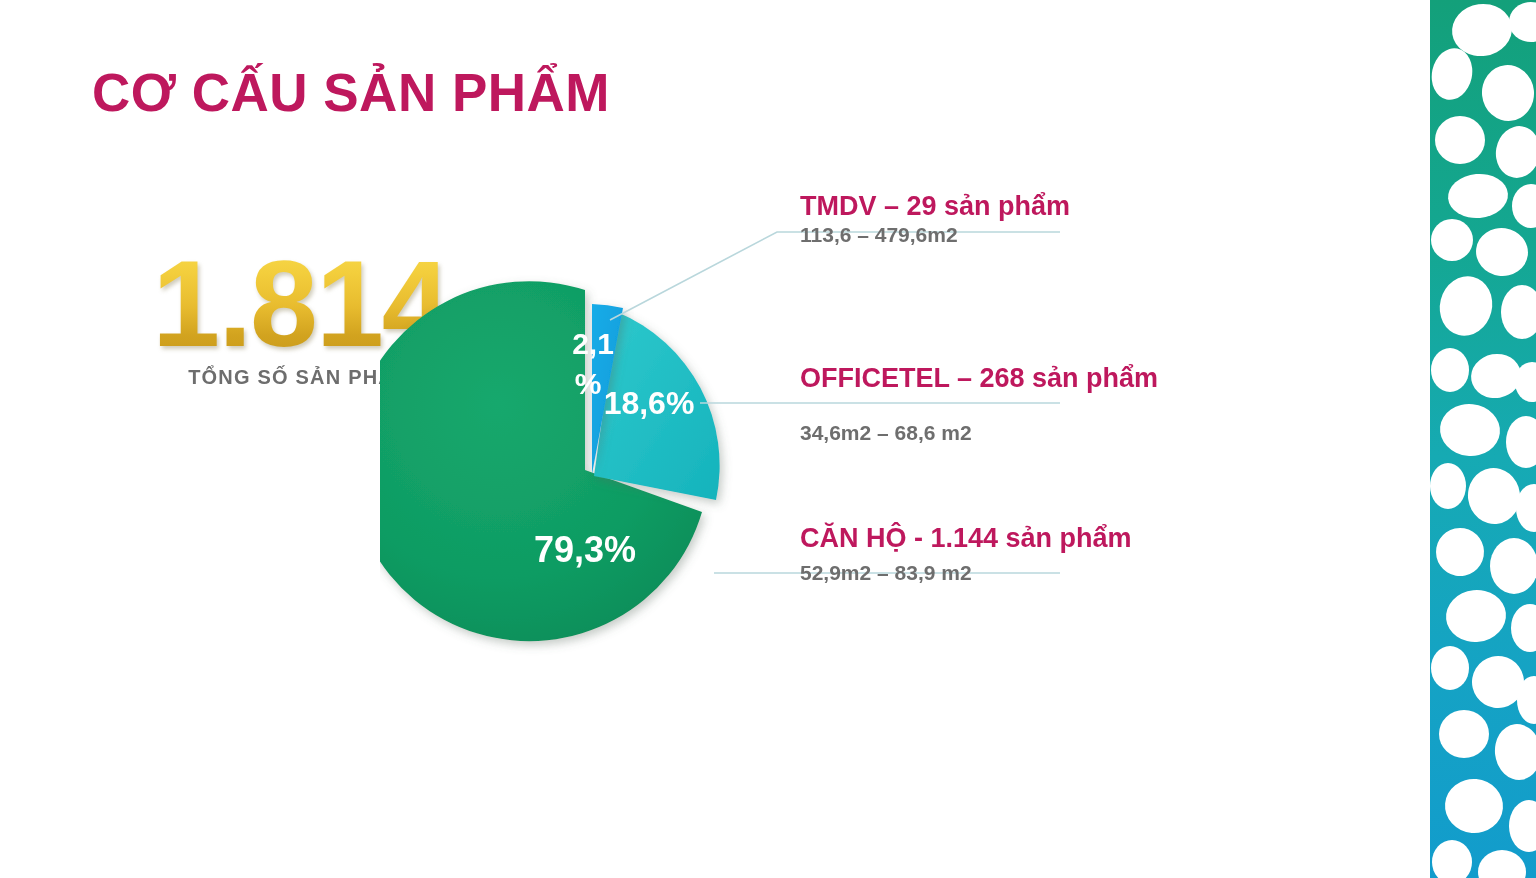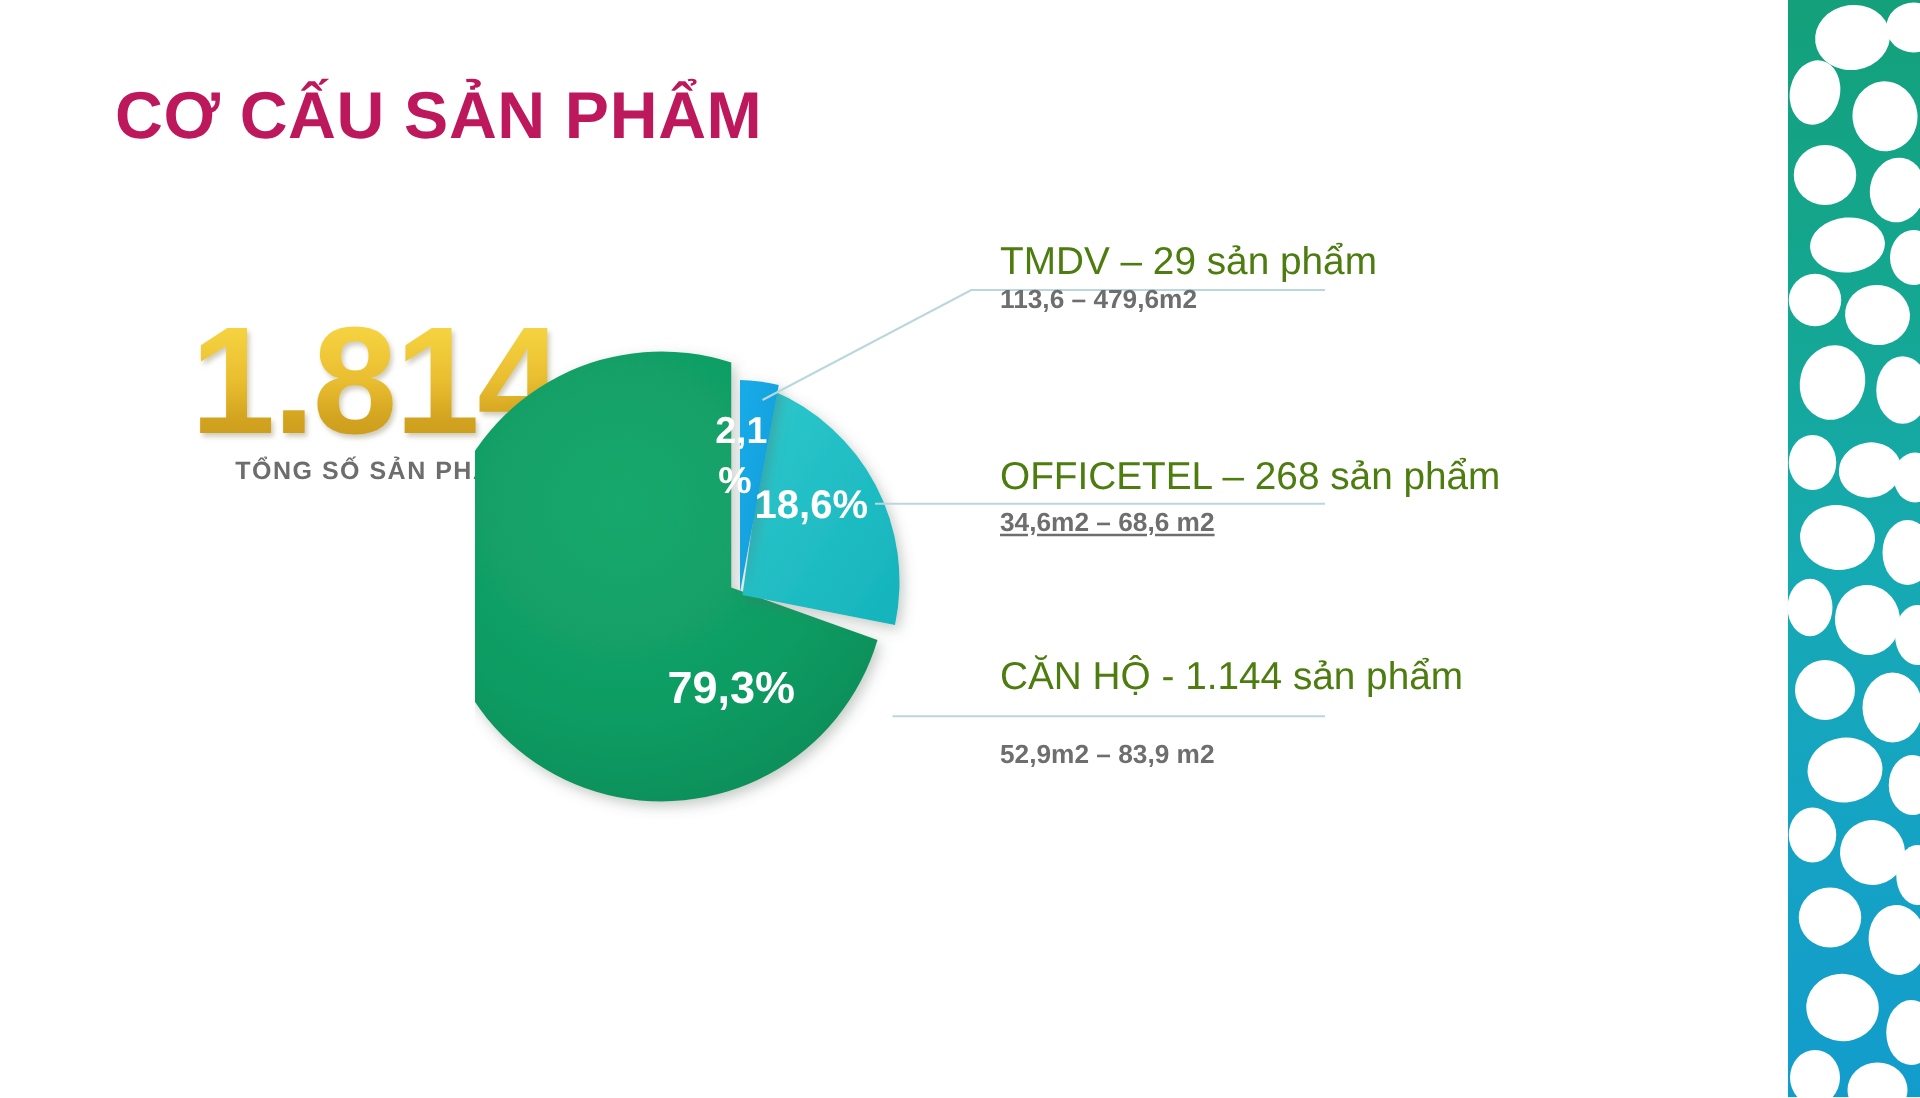--- a/index.html
+++ b/index.html
@@ -68,39 +68,39 @@
   
   .leaders{
     position:absolute;
     left:0;top:0;width:1536px;height:878px;
     pointer-events:none;
   }
 
   
   .callout{position:absolute;}
   .callout .c-title{
-    font-size:31px;
-    font-weight:normal;
-    color:#4d7c0f;
+    font-size:27px;
+    font-weight:bold;
+    color:#be185d;
     white-space:nowrap;
     line-height:1.15;
   }
   .callout .c-sub{
     font-size:21px;
     font-weight:bold;
     color:#6e6e6e;
     white-space:nowrap;
     line-height:1.2;
   }
   .callout.tmdv{ left:800px; top:191px; }
   .callout.tmdv .c-sub{ }
   .callout.officetel{ left:800px; top:363px; }
-  .callout.officetel .c-sub{ margin-top:7px;text-decoration:underline; }
+  .callout.officetel .c-sub{ margin-top:26px; }
   .callout.canho{ left:800px; top:523px; }
-  .callout.canho .c-sub{ margin-top:32px; }
+  .callout.canho .c-sub{ margin-top:6px; }
 
   
   .edge-pattern{
     position:absolute;
     right:0; top:0;
     width:106px; height:878px;
     overflow:hidden;
   }
 </style>
 </head>

